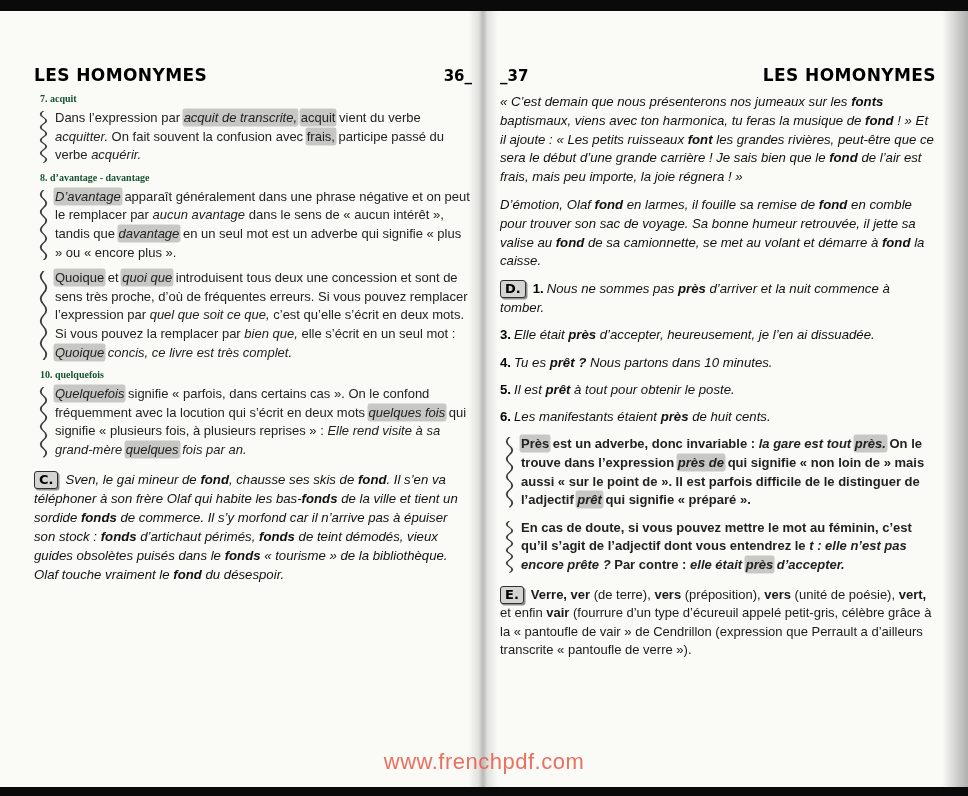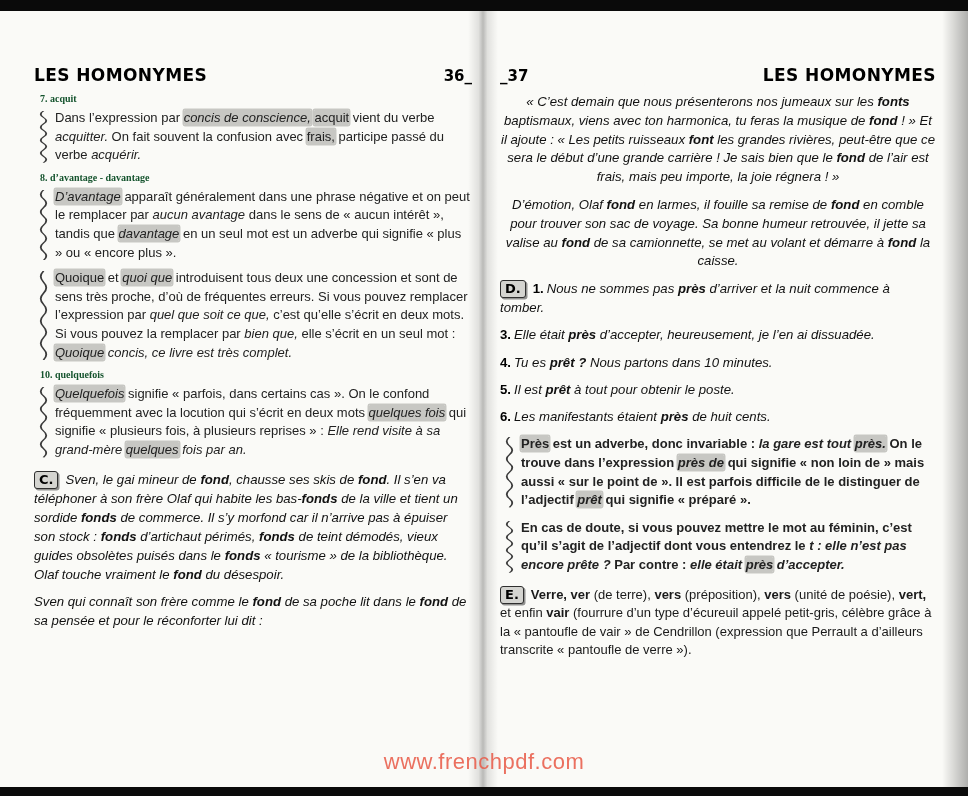--- a/index.html
+++ b/index.html
@@ -47,21 +47,21 @@
   .note .wave {
     position:absolute; left:2px; top:2px; height:calc(100% - 4px); width:11px;
   }
   .note p, .para, .d-item, .ex-body { font-size:13px; line-height:18.6px; }
   .note p { color:#222; }
 
   .b { font-weight:700; }
   .i { font-style:italic; }
   .h { background:#c7c7c3; box-shadow:0 0 0 1.5px #c7c7c3; border-radius:1px; }
 
-  .story { font-style:italic;text-align:center; }
+  .story { font-style:italic; }
   .story .para { margin-bottom:9px; font-size:13.2px; line-height:18.8px; color:#111; }
 
   .marker {
     display:inline-block; font-style:normal; font-weight:bold; font-size:13px;
     color:#000; background:#d4d4d0; border:1.7px solid #2e2e2e; border-radius:3px;
     padding:0 4px 1px 4px; margin-right:7px; line-height:15px;
     box-shadow:1.5px 1.5px 0 rgba(60,60,60,.55);
     font-family:"DejaVu Sans",sans-serif;
   }
   .exercise { margin-top:10px; }
@@ -94,21 +94,21 @@
         <div class="ph-title">LES HOMONYMES</div>
         <div class="ph-num">36_</div>
       </div>
 
       <div class="section">
         <div class="sec-heading">7. acquit</div>
         <div class="note">
           <svg class="wave" viewBox="0 0 12 240" preserveAspectRatio="none">
               <path d="M6 0 Q0 15 6 30 T6 60 T6 90 T6 120 T6 150 T6 180 T6 210 T6 240" fill="none" stroke="#3a3a3a" stroke-width="2"></path>
             </svg>
-          <p><span>Dans l’expression par </span><span class="i h">concis de conscience,</span><span> </span><span class="h">acquit</span><span> vient du verbe </span><span class="i">acquitter.</span><span> On fait souvent la confusion avec </span><span class="h">frais,</span><span> participe passé du verbe </span><span class="i">acquérir.</span></p>
+          <p><span>Dans l’expression par </span><span class="i h">acquit de transcrite,</span><span> </span><span class="h">acquit</span><span> vient du verbe </span><span class="i">acquitter.</span><span> On fait souvent la confusion avec </span><span class="h">frais,</span><span> participe passé du verbe </span><span class="i">acquérir.</span></p>
         </div>
       </div>
 
       <div class="section">
         <div class="sec-heading">8. d’avantage - davantage</div>
         <div class="note">
           <svg class="wave" viewBox="0 0 12 240" preserveAspectRatio="none">
               <path d="M6 0 Q0 15 6 30 T6 60 T6 90 T6 120 T6 150 T6 180 T6 210 T6 240" fill="none" stroke="#3a3a3a" stroke-width="2"></path>
             </svg>
           <p><span class="i h">D’avantage</span><span> apparaît généralement dans une phrase négative et on peut le remplacer par </span><span class="i">aucun avantage</span><span> dans le sens de « aucun intérêt », tandis que </span><span class="i h">davantage</span><span> en un seul mot est un adverbe qui signifie « plus » ou « encore plus ».</span></p>
@@ -129,21 +129,20 @@
         <div class="note">
           <svg class="wave" viewBox="0 0 12 240" preserveAspectRatio="none">
               <path d="M6 0 Q0 15 6 30 T6 60 T6 90 T6 120 T6 150 T6 180 T6 210 T6 240" fill="none" stroke="#3a3a3a" stroke-width="2"></path>
             </svg>
           <p><span class="i h">Quelquefois</span><span> signifie « parfois, dans certains cas ». On le confond fréquemment avec la locution qui s’écrit en deux mots </span><span class="i h">quelques fois</span><span> qui signifie « plusieurs fois, à plusieurs reprises » : </span><span class="i">Elle rend visite à sa grand-mère </span><span class="i h">quelques</span><span class="i"> fois par an.</span></p>
         </div>
       </div>
 
       <div class="exercise">
         <p class="para"><span class="marker">C.</span><span><span>Sven, le gai mineur de </span><span class="b">fond</span><span>, chausse ses skis de </span><span class="b">fond</span><span>. Il s’en va téléphoner à son frère Olaf qui habite les bas-</span><span class="b">fonds</span><span> de la ville et tient un sordide </span><span class="b">fonds</span><span> de commerce. Il s’y morfond car il n’arrive pas à épuiser son stock : </span><span class="b">fonds</span><span> d’artichaut périmés, </span><span class="b">fonds</span><span> de teint démodés, vieux guides obsolètes puisés dans le </span><span class="b">fonds</span><span> « tourisme » de la bibliothèque. Olaf touche vraiment le </span><span class="b">fond</span><span> du désespoir.</span></span></p>
-        <p class="para"><span>Sven qui connaît son frère comme le </span><span class="b">fond</span><span> de sa poche lit dans le </span><span class="b">fond</span><span> de sa pensée et pour le réconforter lui dit :</span></p>
       </div>
     </div>
 
     <div class="page right">
       <div class="page-header">
         <div class="ph-num">_37</div>
         <div class="ph-title">LES HOMONYMES</div>
       </div>
 
       <div class="story">

